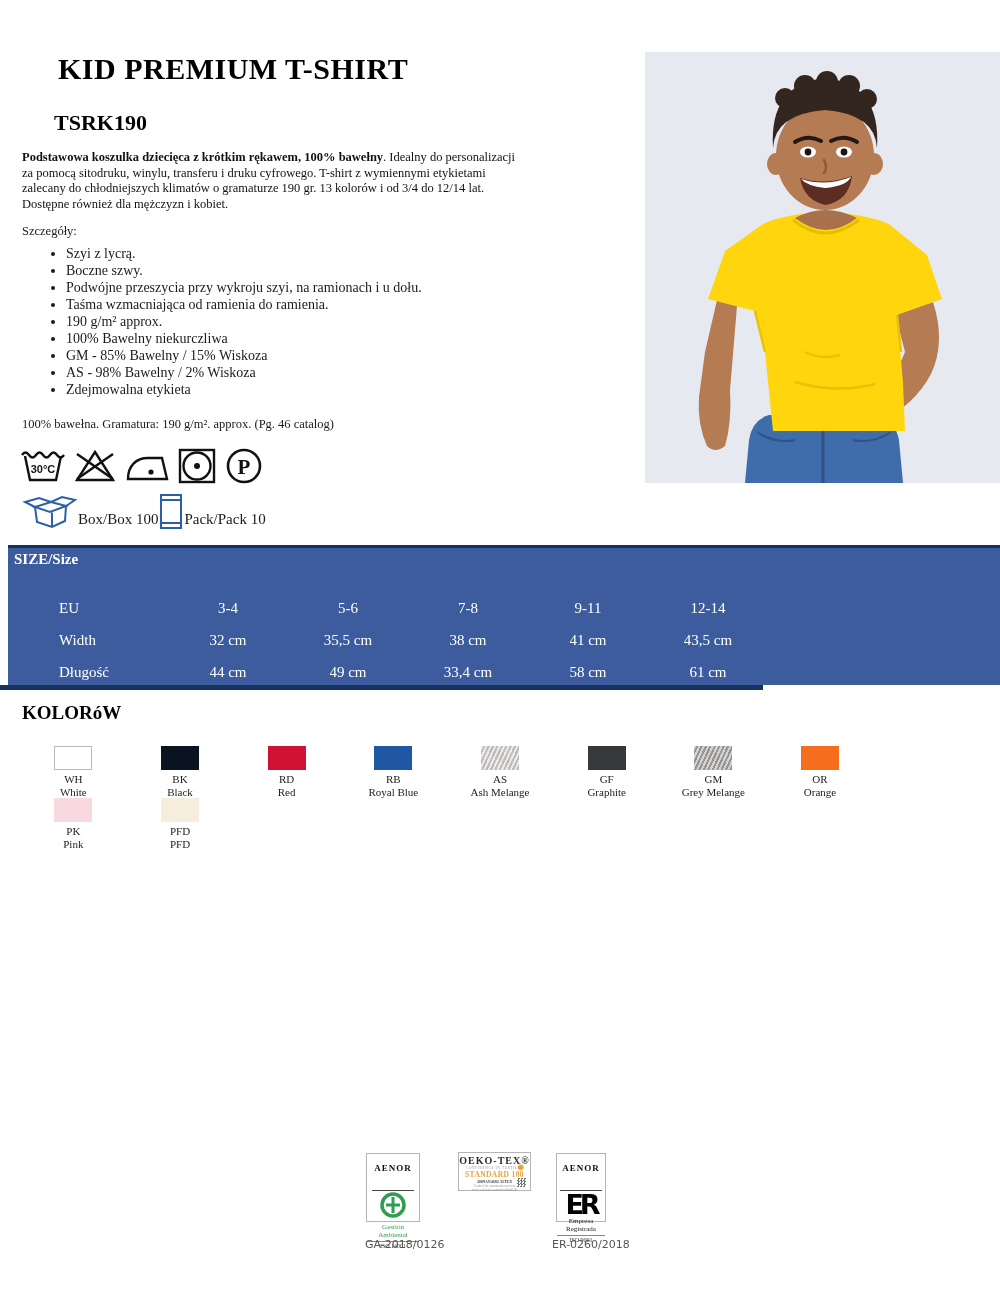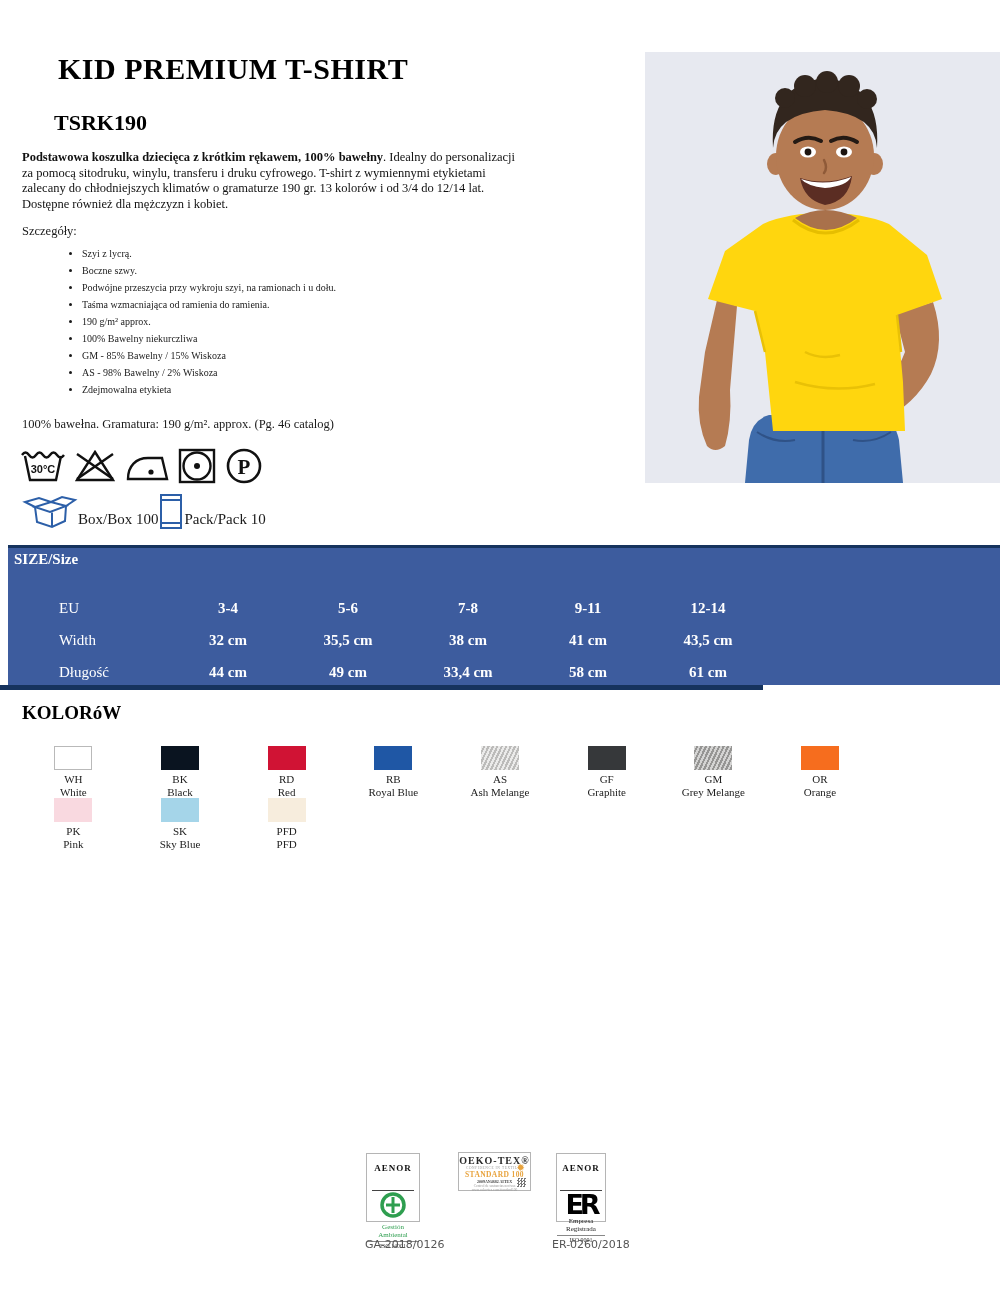--- a/index.html
+++ b/index.html
@@ -8,42 +8,42 @@
   .abs{position:absolute;}
 
   
   .title{left:22px;top:52px;font-size:30px;font-weight:bold;color:#000;letter-spacing:.5px;margin-left:36px;}
   .sku{left:22px;top:110px;font-size:22px;font-weight:bold;color:#000;margin-left:32px;}
 
   
   .desc{left:22px;top:150px;width:500px;font-size:12.5px;line-height:15.5px;color:#111;}
   .desc b{font-weight:bold;}
   .details-heading{left:22px;top:224px;font-size:12.5px;}
-  .details{left:64px;top:248px;width:520px;font-size:10px;}
+  .details{left:48px;top:248px;width:520px;font-size:14px;}
   .details ul{margin:0;padding-left:18px;}
   .details li{margin:0 0 4.5px 0;line-height:12.5px;}
   .fabric-note{left:22px;top:417px;font-size:12.5px;}
 
   
   .care-row{left:20px;top:447px;display:flex;gap:7px;align-items:flex-end;}
   .care-row svg{display:block;}
 
   
   .pack-row{left:22px;top:490px;display:flex;align-items:flex-end;font-size:15px;}
   .pack-row .lbl{padding-bottom:2px;}
 
   
   .size-band{left:8px;top:545px;width:1000px;height:140px;background:#3d5c9e;
              border-top:3px solid #16335e;box-sizing:border-box;color:#fff;}
   .size-header{font-size:15px;font-weight:bold;padding:3px 0 0 6px;height:24px;}
   .size-rows{margin-top:17px;}
   .size-row{display:grid;grid-template-columns:160px 120px 120px 120px 120px 120px;
             height:32px;line-height:32px;font-size:15px;}
   .size-row .rlabel{padding-left:7px;text-align:left;margin-left:44px;}
-  .size-row .val{text-align:center;font-weight:bold;}
+  .size-row .val{text-align:center;}
   .size-underline{left:0;top:685px;width:763px;height:5px;background:#16335e;}
 
   
   .colors-heading{left:22px;top:702px;font-size:19px;font-weight:bold;color:#000;}
   .swatch-grid{left:20px;width:960px;display:grid;grid-template-columns:repeat(9,1fr);}
   .row1{top:746px;}
   .row2{top:798px;}
   .cell{text-align:center;}
   .sw{width:38px;height:24px;margin:0 auto 3px auto;}
   .sw.bordered{border:1px solid #b9b9b9;box-sizing:border-box;}
@@ -222,25 +222,20 @@
     </div>
   </div>
 
   <div class="abs swatch-grid row2">
     <div class="cell">
       <div class="sw" style="background-color: rgb(249, 217, 224);"></div>
       <div class="code">PK</div>
       <div class="cname">Pink</div>
     </div>
     <div class="cell">
-      <div class="sw" style="background-color: rgb(165, 213, 233);"></div>
-      <div class="code">SK</div>
-      <div class="cname">Sky Blue</div>
-    </div>
-    <div class="cell">
       <div class="sw" style="background-color: rgb(247, 237, 221);"></div>
       <div class="code">PFD</div>
       <div class="cname">PFD</div>
     </div>
   </div>
 
   <div class="abs photo">
     <svg width="355" height="431" viewBox="0 0 355 431">
       <rect x="0" y="0" width="355" height="431" fill="#e7e9f0"></rect>
 

